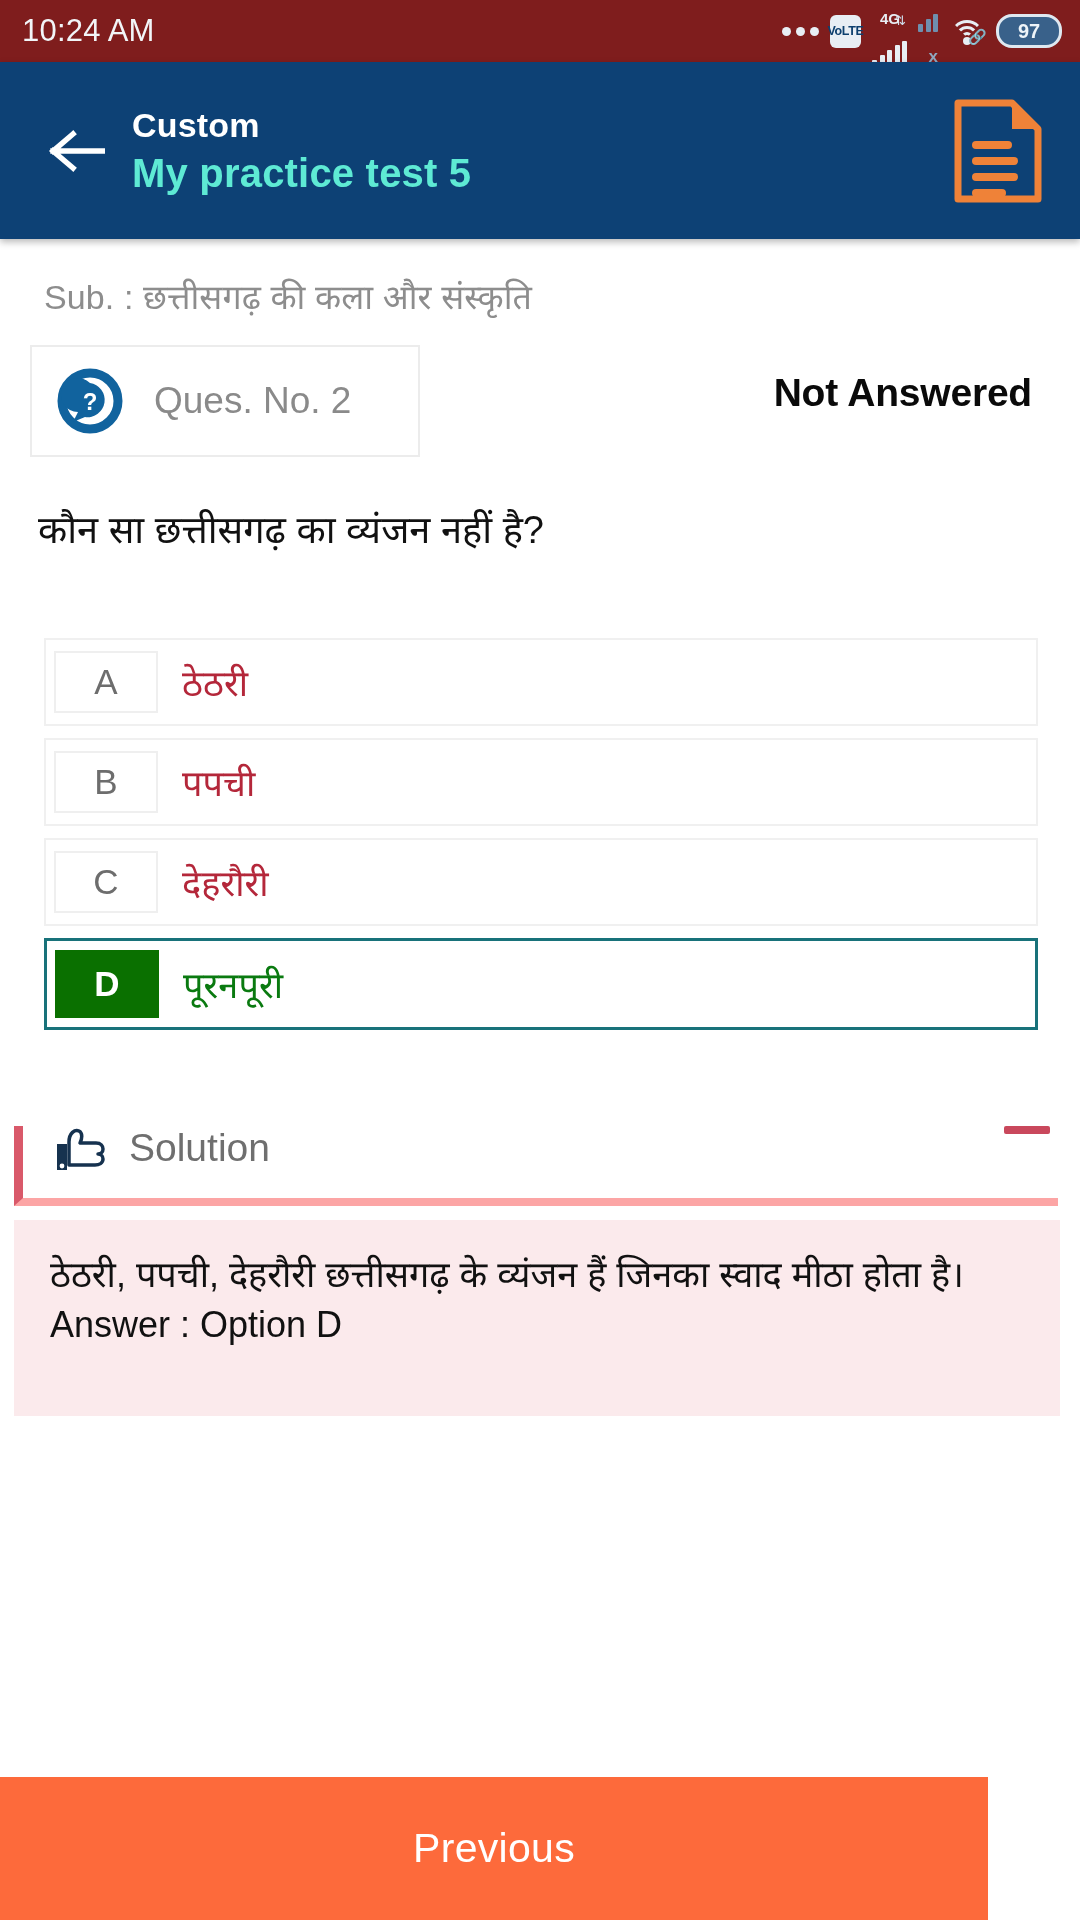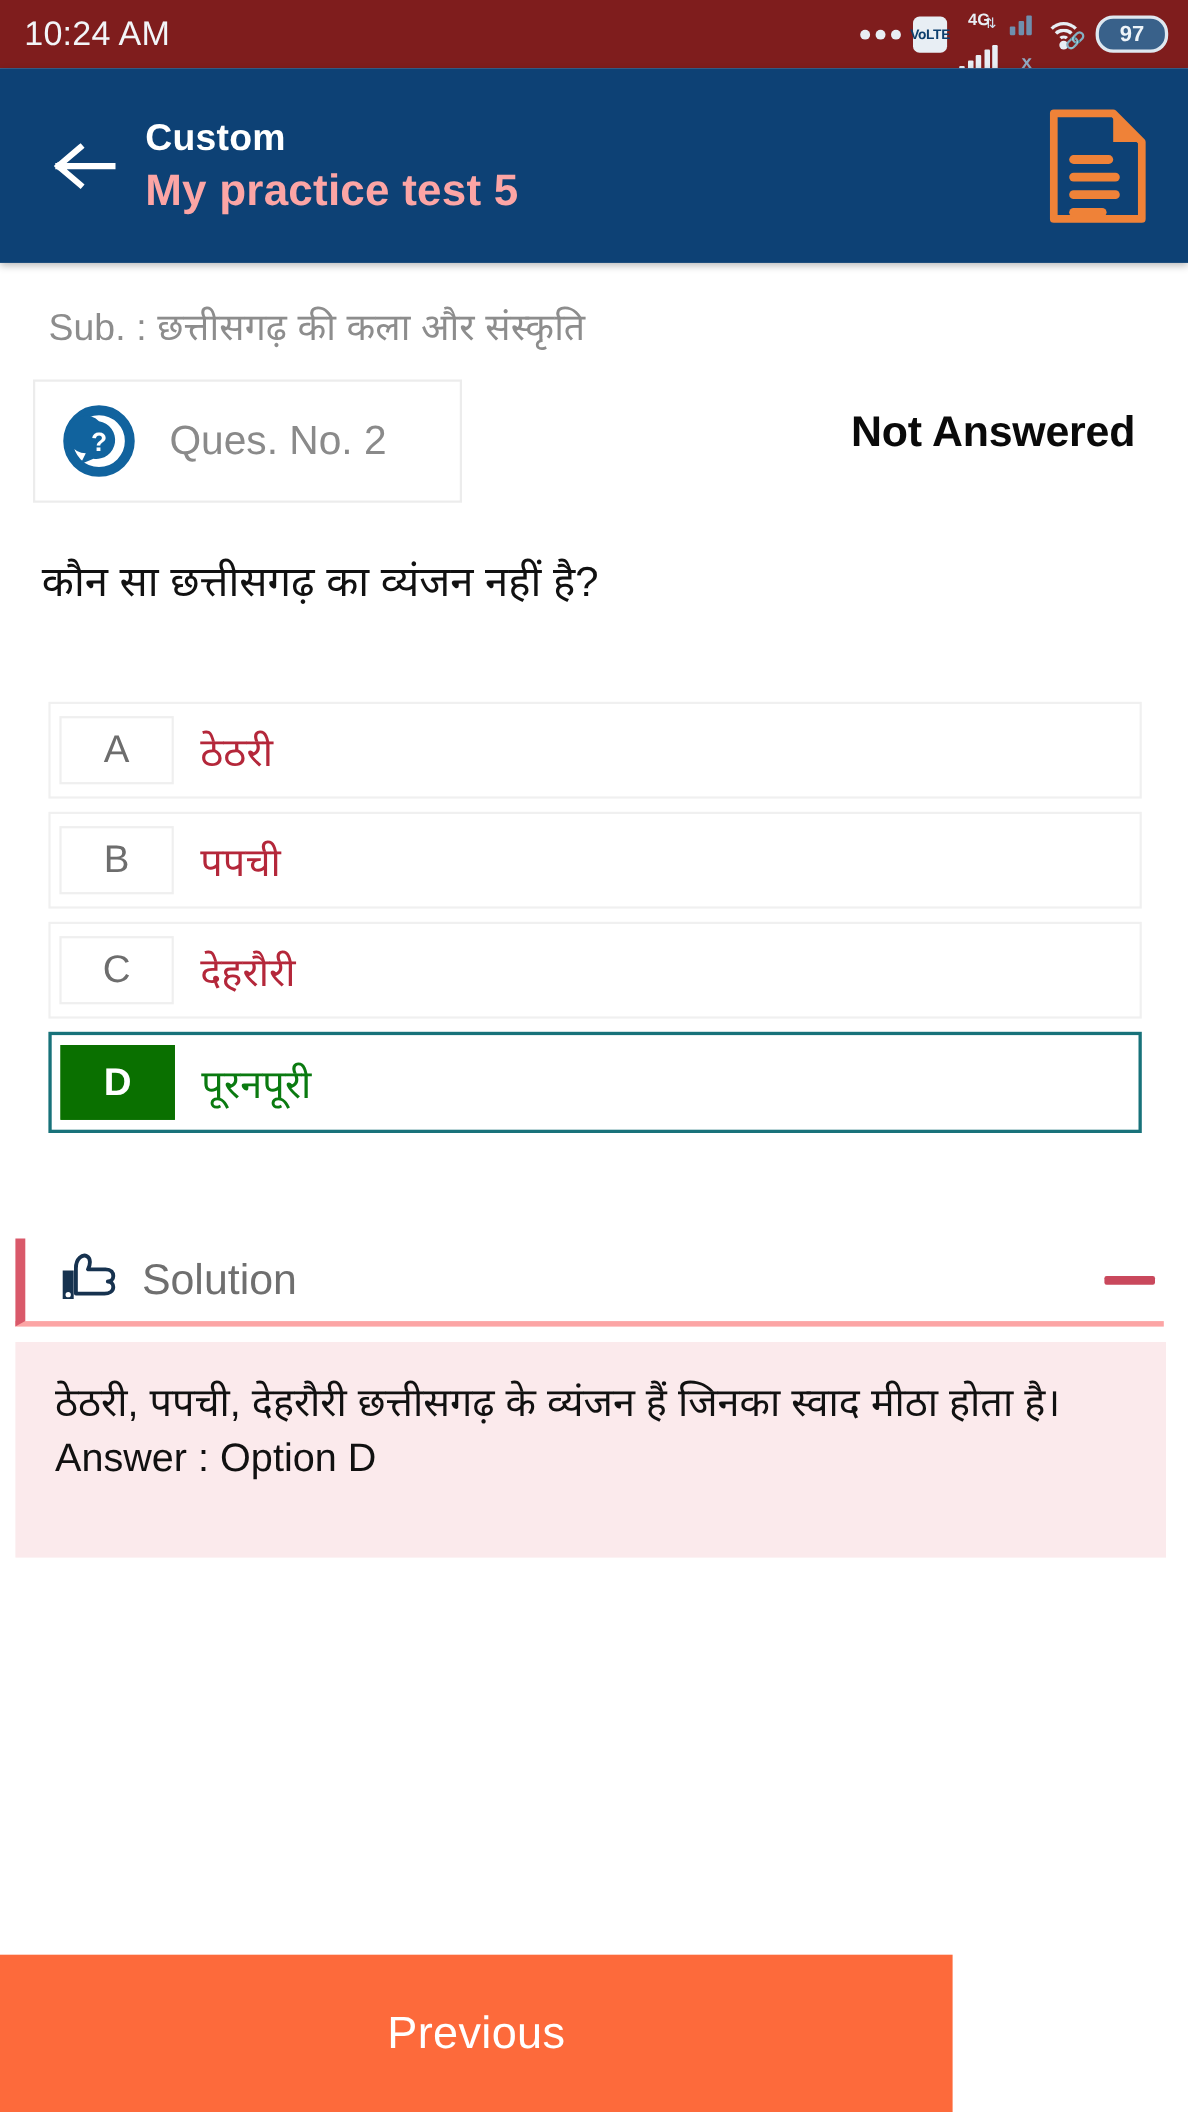--- a/index.html
+++ b/index.html
@@ -58,21 +58,21 @@
     box-shadow:0 3px 7px rgba(0,0,0,.28);
     position:relative; z-index:5;
   }
   .back-arrow {
     width:78px; height:78px; display:flex; align-items:center; justify-content:center;
     flex:0 0 auto; cursor:pointer;
   }
   .back-arrow svg { width:56px; height:50px; }
   .appbar-titles { margin-left:16px; display:flex; flex-direction:column; justify-content:center; gap:6px; }
   .appbar-sub { font-size:34px; color:#ffffff; font-weight:bold; letter-spacing:.2px; }
-  .appbar-title { font-size:40px; color:#fca5a5; font-weight:bold; letter-spacing:.2px; }
+  .appbar-title { font-size:40px; color:#5eead4; font-weight:bold; letter-spacing:.2px; }
   .doc-icon { margin-left:auto; width:98px; height:112px; position:relative; cursor:pointer; }
   .doc-icon svg { width:98px; height:112px; }
 
   
   .content { position:relative; background:#fff; height:1540px; overflow:hidden; }
   .subject {
     font-size:34px; color:#8d8d8d; padding:34px 0 0 44px; letter-spacing:.1px;
   }
 
   .qrow { display:flex; align-items:flex-start; padding:26px 30px 0 30px; }
@@ -109,39 +109,39 @@
   .opt.correct .opt-badge {
     background:#0a7000; border-color:#0a7000; color:#fff; font-weight:bold;
     width:104px; height:68px;
   }
   .opt-text { font-size:36px; color:#b4273a; margin-left:24px; letter-spacing:.1px; }
   .opt.correct .opt-text { color:#0a7a10; }
 
   
   .solution { margin-top:96px; }
   .sol-header {
-    position:relative; display:flex; align-items:center;
+    position:relative; display:flex; 
     height:80px; margin:0 22px 0 14px;
-    border-left:9px solid #d9596a; border-bottom:5px solid #fca5a5;
+    border-left:9px solid #d9596a; border-bottom:8px solid #fca5a5;
     padding-left:28px;
   }
   .hand-icon { width:62px; height:54px; flex:0 0 auto; }
   .hand-icon svg { width:62px; height:54px; display:block; }
   .sol-label { font-size:39px; color:#6f6f6f; margin-left:16px; }
   .sol-toggle {
     margin-left:auto; width:46px; height:8px; background:#c9485c; border-radius:2px; margin-right:8px;
   }
   .sol-body {
     margin:14px 20px 0 14px; background:#fbeaec;
     padding:30px 30px 44px 36px; min-height:196px;
   }
   .sol-line { font-size:36px; color:#111; line-height:1.38; }
 
   
-  .bottombar { position:absolute; left:0; bottom:0; width:866px; height:143px; display:flex; }
+  .bottombar { position:absolute; left:0; bottom:0; width:988px; height:143px; display:flex; }
   .btn {
     flex:1 1 0; display:flex; align-items:center; justify-content:center;
     font-size:41px; color:#ffffff; cursor:pointer; letter-spacing:.3px;
   }
   .btn-prev { background:#fd6a3b; }
   .btn-next { background:#027a00; }
 </style>
 </head>
 <body>
 

